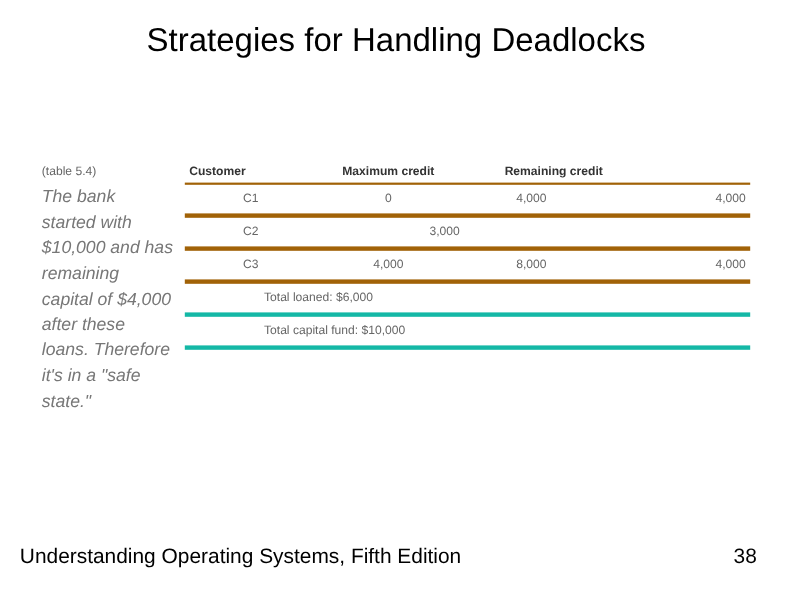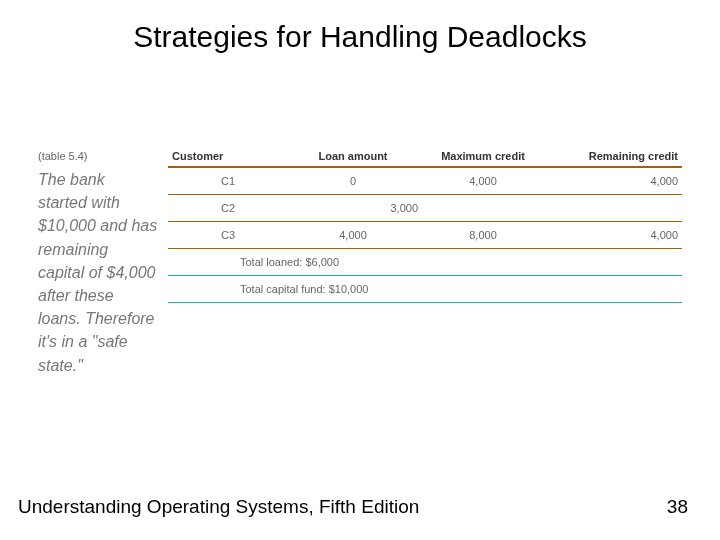--- a/index.html
+++ b/index.html
@@ -72,27 +72,27 @@
   .col {
     box-sizing: border-box;
     padding: 0 4px;
   }
   .c1 { width: 120px; text-align: left; }
   .c2 { width: 130px; text-align: center; }
   .c3 { width: 130px; text-align: center; }
   .c4 { width: 134px; text-align: right; }
   .trow {
     display: flex;
-    border-bottom: 1px solid #a16207;
+    border-bottom: 4px solid #a16207;
     padding: 7px 0;
     color: #666;
   }
   .trow .c1 { text-align: center; }
   .summary {
-    border-bottom: 1px solid #14b8a6;
+    border-bottom: 4px solid #14b8a6;
     padding: 7px 4px 7px 72px;
     color: #666;
   }
   .footer-left {
     position: absolute;
     left: 18px;
     bottom: 22px;
     font-size: 19px;
     font-weight: 400;
   }
@@ -117,21 +117,20 @@
     <div class="fig-row">
 
       <div class="side">
         <div class="side-label">(table 5.4)</div>
         <div class="side-caption">The bank started with $10,000 and has remaining capital of $4,000 after these loans. Therefore it's in a "safe state."</div>
       </div>
 
       <div class="tbl">
         <div class="thead">
           <div class="col c1">Customer</div>
-          <div class="col c2">Loan amount</div>
           <div class="col c3">Maximum credit</div>
           <div class="col c4">Remaining credit</div>
         </div>
 
         <div class="trow">
           <div class="col c1">C1</div>
           <div class="col c2">0</div>
           <div class="col c3">4,000</div>
           <div class="col c4">4,000</div>
         </div>

